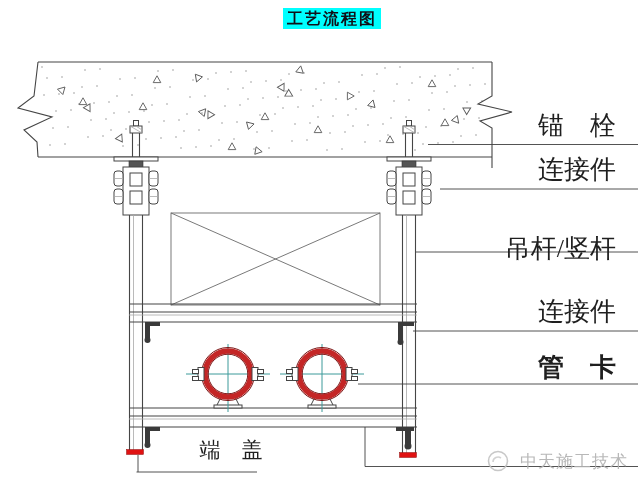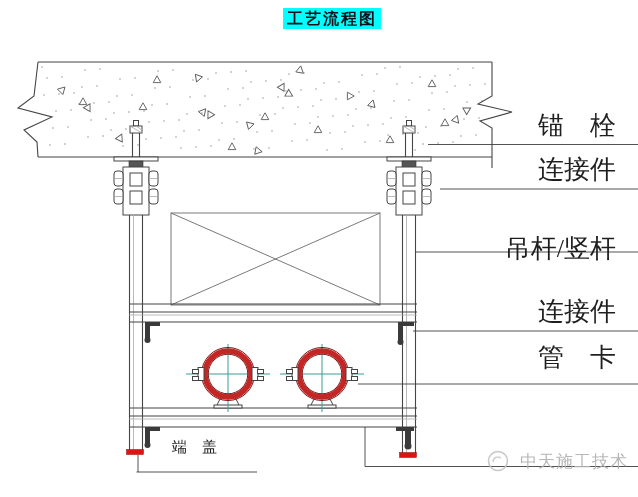--- a/index.html
+++ b/index.html
@@ -17,22 +17,22 @@
   .leader{stroke:#3f3f3f;stroke-width:.9;fill:none;}
   .teal{stroke:var(--teal);stroke-width:1;fill:none;}
   .ring-edge{fill:none;stroke:#7c1515;stroke-width:1;}
   .ring{fill:none;stroke:var(--red-ring);stroke-width:5.5;}
   .cap{fill:var(--red);stroke:#8e0e0e;stroke-width:.5;}
   .title{position:absolute;left:283px;top:8px;background:var(--hl);
          font:bold 16px/1.2 "Liberation Sans","DejaVu Sans",sans-serif;
          letter-spacing:2px;color:#101018;padding:1px 4px;}
   .rlabel{position:absolute;left:488px;width:128px;text-align:right;padding-right:4px;
           font-size:26px;line-height:1.2;color:#1f1f1f;white-space:nowrap;}
-  .blabel{position:absolute;left:172px;top:438px;width:118px;text-align:left;
-          font-size:15px;line-height:1.2;color:#1f1f1f;white-space:nowrap;}
+  .blabel{position:absolute;left:172px;top:438px;width:118px;text-align:center;
+          font-size:21px;line-height:1.2;color:#1f1f1f;white-space:nowrap;}
   .wm{position:absolute;left:486px;top:449px;display:flex;align-items:center;gap:10px;
       color:#b2b2b2;font:17px/1 "Liberation Sans","DejaVu Sans",sans-serif;
       opacity:.92;letter-spacing:1px;white-space:nowrap;}
 </style>
 </head>
 <body>
 
 <div class="page">
 
   <svg width="638" height="497" viewBox="0 0 638 497" style="position:absolute;left:0;top:0;">
@@ -359,21 +359,21 @@
       <path class="leader" d="M138,472 V455 M136.5,472 H257"></path>
     </g>
   </svg>
 
   <div class="title">工艺流程图</div>
 
   <div class="rlabel" style="top:110px;">锚　栓</div>
   <div class="rlabel" style="top:154px;">连接件</div>
   <div class="rlabel" style="top:233px;">吊杆/竖杆</div>
   <div class="rlabel" style="top:296px;">连接件</div>
-  <div class="rlabel" style="top:342px;">管　卡</div>
+  <div class="rlabel" style="top:352px;font-weight:bold;">管　卡</div>
 
   <div class="blabel">端　盖</div>
 
   <div class="wm">
     <svg width="24" height="24" viewBox="0 0 24 24">
       <circle cx="12" cy="12" r="9.5" fill="none" stroke="#c4c4c4" stroke-width="1.6"></circle>
       <path d="M7,13 a5,5 0 0 1 8,-4" fill="none" stroke="#cfcfcf" stroke-width="1.6"></path>
     </svg>
     <span>中天施工技术</span>
   </div>

